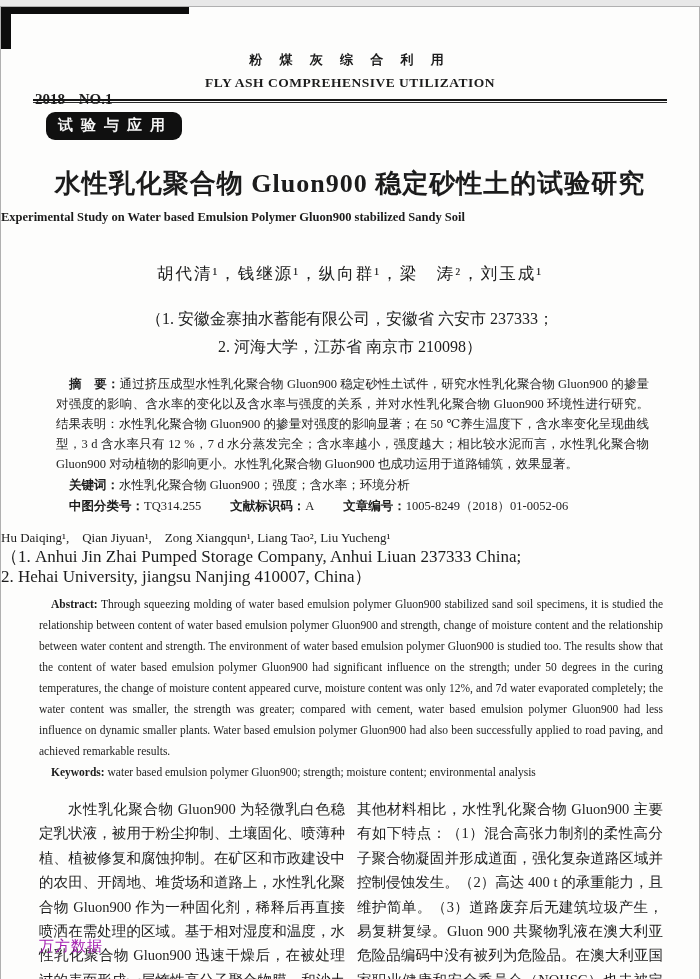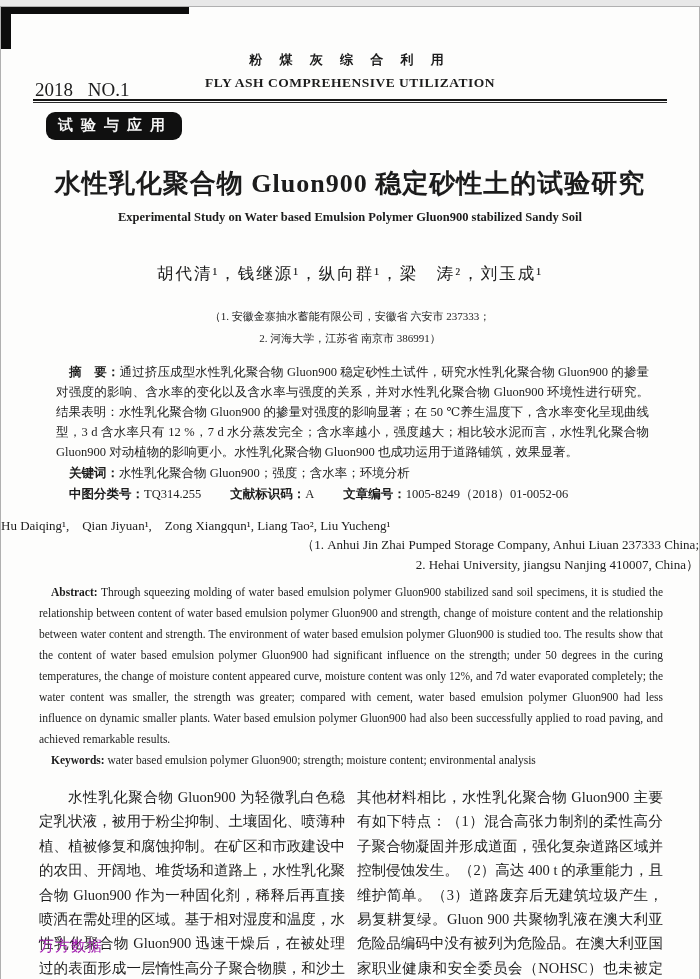--- a/index.html
+++ b/index.html
@@ -26,23 +26,23 @@
     font-size: 13px;
     letter-spacing: 7px;
   }
   .header-row {
     position: relative;
     margin: 6px 30px 0 30px;
     height: 19px;
   }
   .issue {
     position: absolute;
-    left: 4px; top: 4px;
-    font-weight: normal;
-    font-size: 19px;
+    left: 4px; top: 16px;
+    font-weight: bold;
+    font-size: 15px;
     word-spacing: 10px;
   }
   .journal-en {
     text-align: center;
     font-weight: bold;
     font-size: 13.5px;
     letter-spacing: 0.5px;
   }
   .rule {
     margin: 5px 32px 0 32px;
@@ -62,47 +62,46 @@
   }
   .title-cn {
     margin-top: 26px;
     text-align: center;
     font-weight: bold;
     font-size: 26px;
     letter-spacing: 1px;
   }
   .title-en {
     margin-top: 9px;
-    text-align: center;
     font-weight: bold;
     font-size: 12.5px;
   }
   .authors-cn {
     margin-top: 38px;
     text-align: center;
     font-size: 16.5px;
     letter-spacing: 2px;
   }
-  .affil-cn { text-align: center; font-size: 11px; }
+  .affil-cn { text-align: center; font-size: 16px; }
   .affil-cn.first { margin-top: 24px; }
   .affil-cn.second { margin-top: 7px; }
 
   .abstract-cn {
     margin: 16px 50px 0 55px;
     font-size: 12.5px;
     line-height: 20px;
     text-align: justify;
   }
   .abstract-cn .para { text-indent: 13px; }
   .kw-line { margin-top: 1px; padding-left: 13px; }
   .clc-line { display: flex; gap: 29px; margin-top: 1px; padding-left: 13px; }
   .lbl { font-weight: bold; }
 
   .authors-en { margin-top: 13px; font-size: 13px; }
-  .affil-en { text-align: right; font-size: 13px; line-height: 20px; }
+  .affil-en { text-align: left; font-size: 17px; line-height: 20px; }
 
   .abstract-en {
     margin: 7px 36px 0 38px;
     font-size: 11.5px;
     line-height: 21px;
     text-align: justify;
   }
   .abstract-en .para { text-indent: 12px; }
   .kw-en { margin-top: 0; padding-left: 12px; }
 
@@ -139,21 +138,21 @@
 
   <div class="rule"></div>
 
   <div class="section-label">试验与应用</div>
 
   <div class="title-cn">水性乳化聚合物 Gluon900 稳定砂性土的试验研究</div>
   <div class="title-en">Experimental Study on Water based Emulsion Polymer Gluon900 stabilized Sandy Soil</div>
 
   <div class="authors-cn">胡代清¹，钱继源¹，纵向群¹，梁　涛²，刘玉成¹</div>
   <div class="affil-cn first">（1. 安徽金寨抽水蓄能有限公司，安徽省 六安市 237333；</div>
-  <div class="affil-cn second">2. 河海大学，江苏省 南京市 386991）</div>
+  <div class="affil-cn second">2. 河海大学，江苏省 南京市 210098）</div>
 
   <div class="abstract-cn">
     <div class="para"><span class="lbl">摘　要：</span><span>通过挤压成型水性乳化聚合物 Gluon900 稳定砂性土试件，研究水性乳化聚合物 Gluon900 的掺量对强度的影响、含水率的变化以及含水率与强度的关系，并对水性乳化聚合物 Gluon900 环境性进行研究。结果表明：水性乳化聚合物 Gluon900 的掺量对强度的影响显著；在 50 ℃养生温度下，含水率变化呈现曲线型，3 d 含水率只有 12 %，7 d 水分蒸发完全；含水率越小，强度越大；相比较水泥而言，水性乳化聚合物 Gluon900 对动植物的影响更小。水性乳化聚合物 Gluon900 也成功运用于道路铺筑，效果显著。</span></div>
     <div class="kw-line"><span class="lbl">关键词：</span><span>水性乳化聚合物 Gluon900；强度；含水率；环境分析</span></div>
     <div class="clc-line">
       <span><span class="lbl">中图分类号：</span><span>TQ314.255</span></span>
       <span><span class="lbl">文献标识码：</span><span>A</span></span>
       <span><span class="lbl">文章编号：</span><span>1005-8249（2018）01-0052-06</span></span>
     </div>
   </div>

